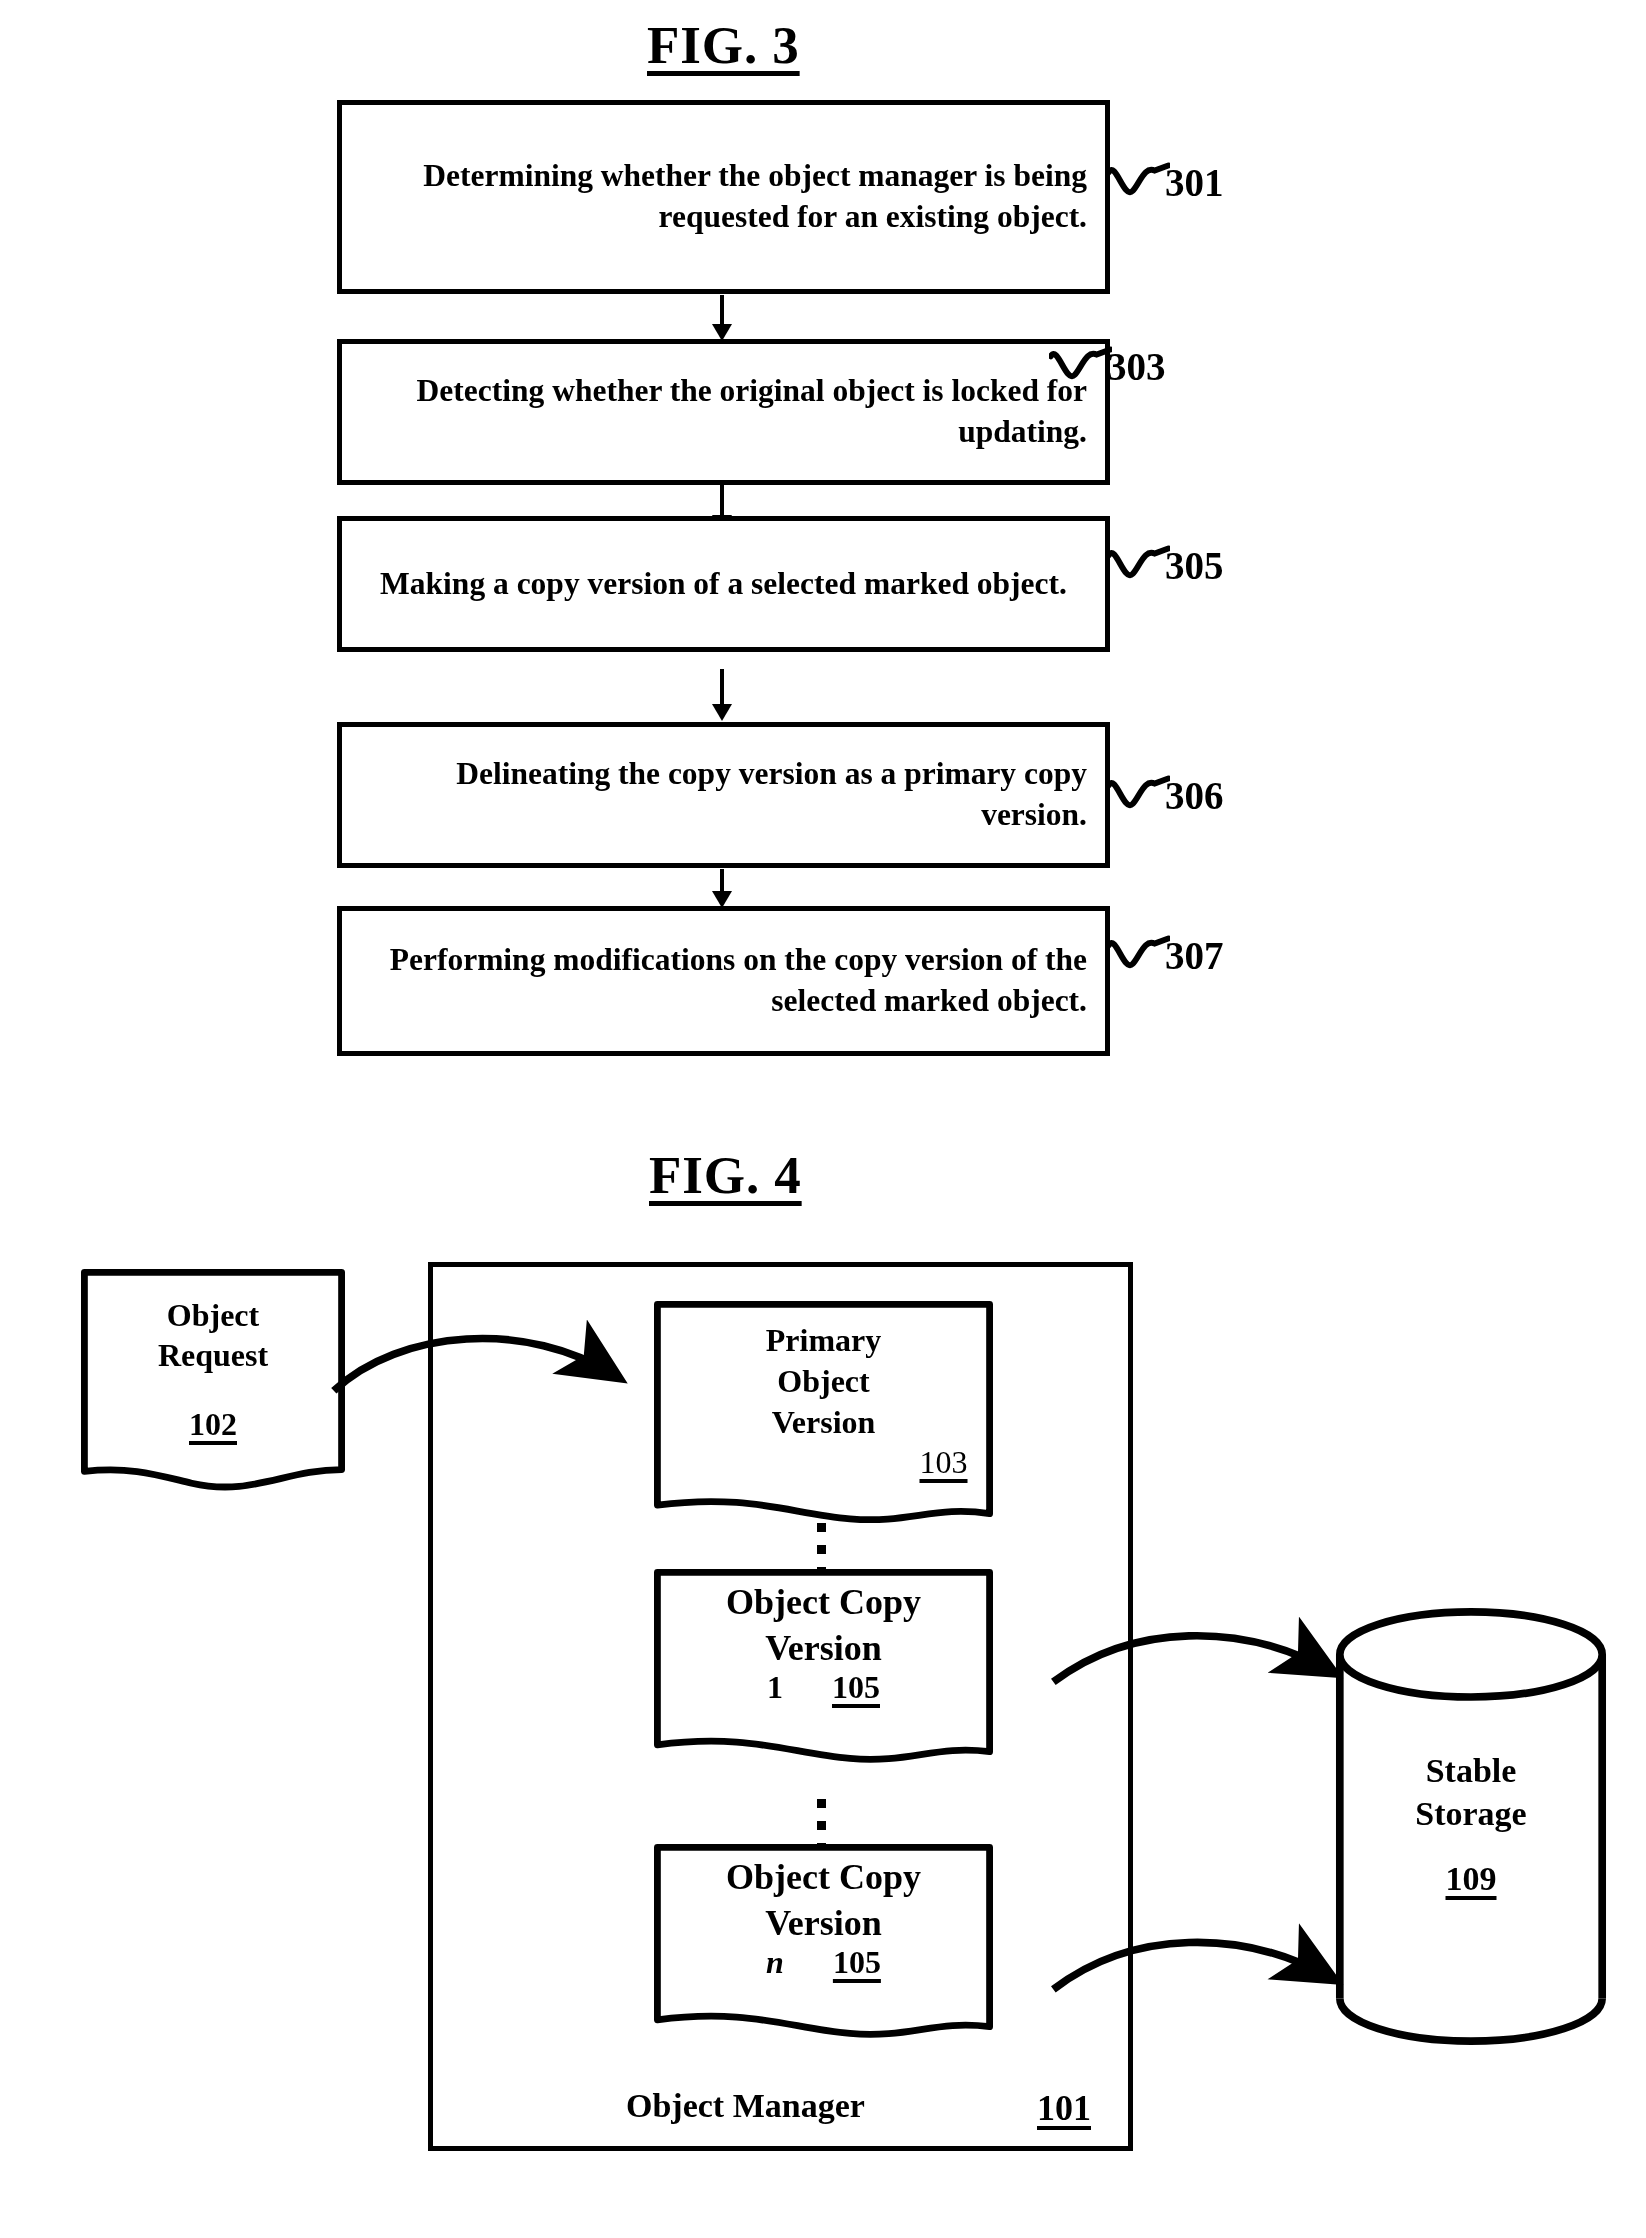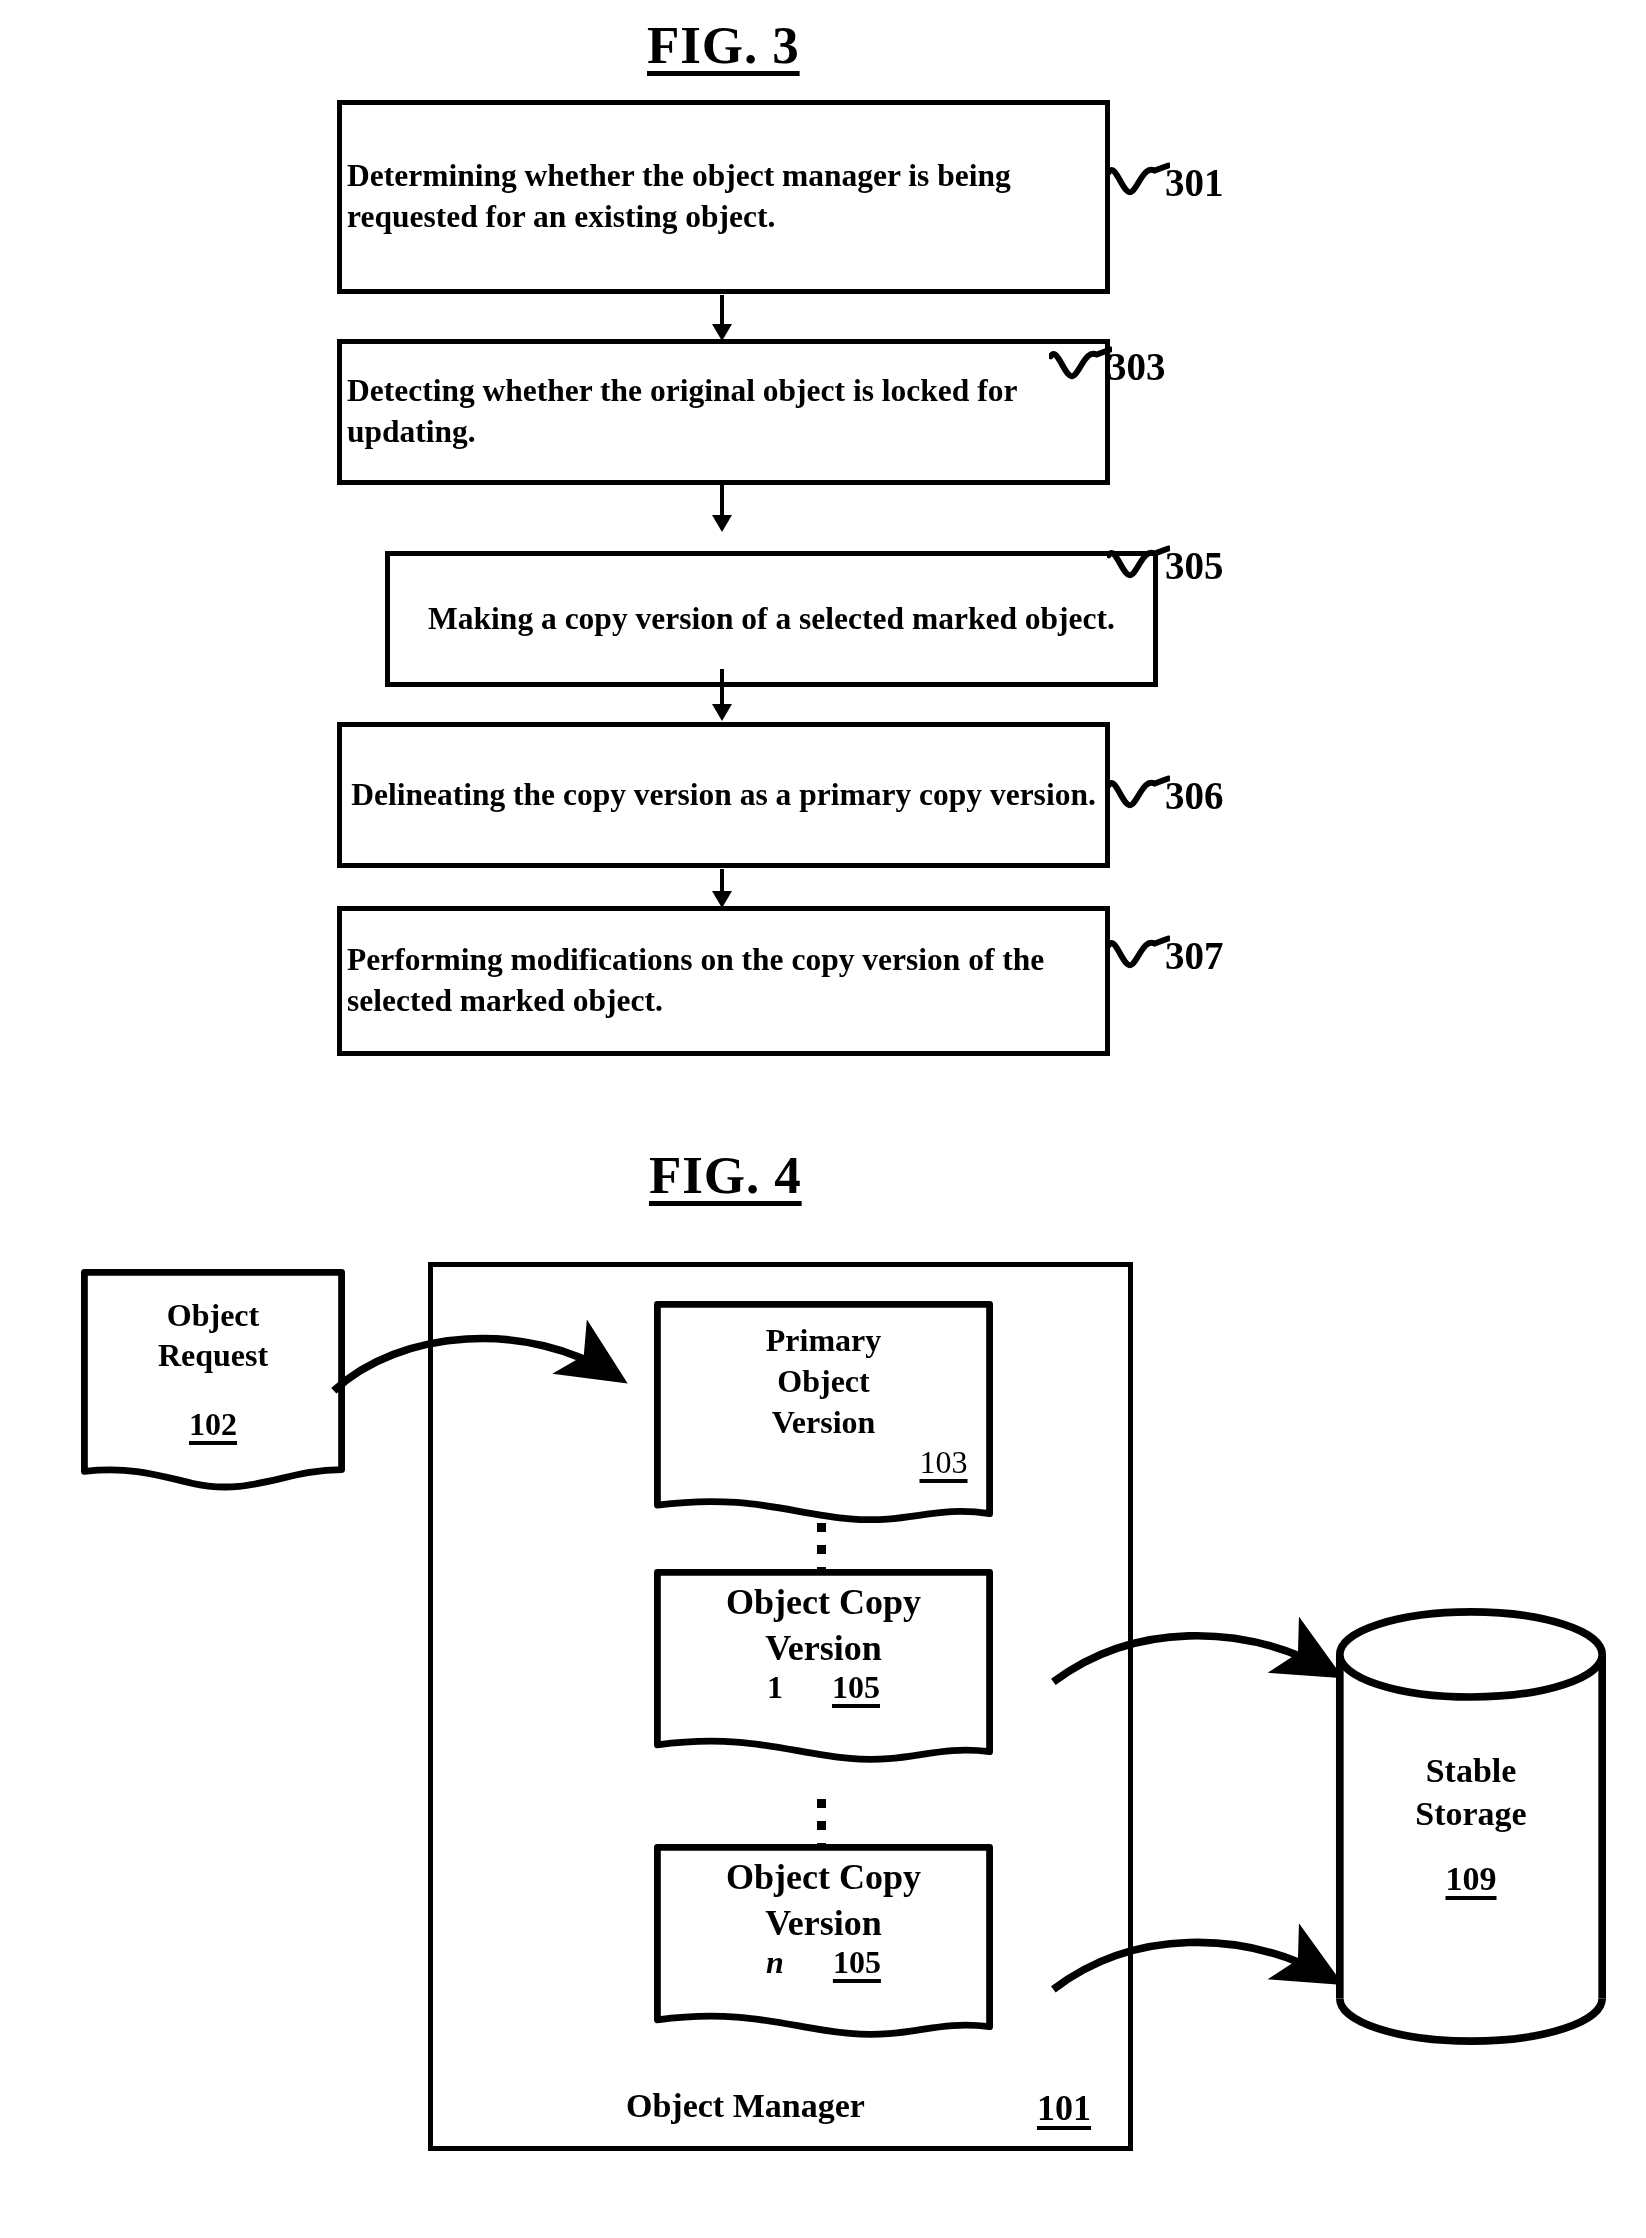--- a/index.html
+++ b/index.html
@@ -43,27 +43,27 @@
     box-sizing: border-box;
     display: flex;
     align-items: center;
     justify-content: center;
     background: #fff;
   }
   .flow-box .txt {
     font-weight: bold;
     font-size: 31.5px;
     line-height: 1.30;
-    text-align: left;
-    padding: 0 5px;
+    text-align: right;
+    padding: 0 18px;
   }
 
   #box-301 { left: 337px; top: 100px;  width: 773px; height: 194px; }
   #box-303 { left: 337px; top: 339px;  width: 773px; height: 146px; }
-  #box-305 { left: 337px; top: 551px;  width: 773px; height: 136px; margin-left: 48px; }
+  #box-305 { left: 337px; top: 516px;  width: 773px; height: 136px; }
   #box-306 { left: 337px; top: 722px;  width: 773px; height: 146px; }
   #box-307 { left: 337px; top: 906px; width: 773px; height: 150px; }
 
   
   .v-arrow {
     position: absolute;
     left: 720px;
     width: 4.3px;
     background: #000;
   }

